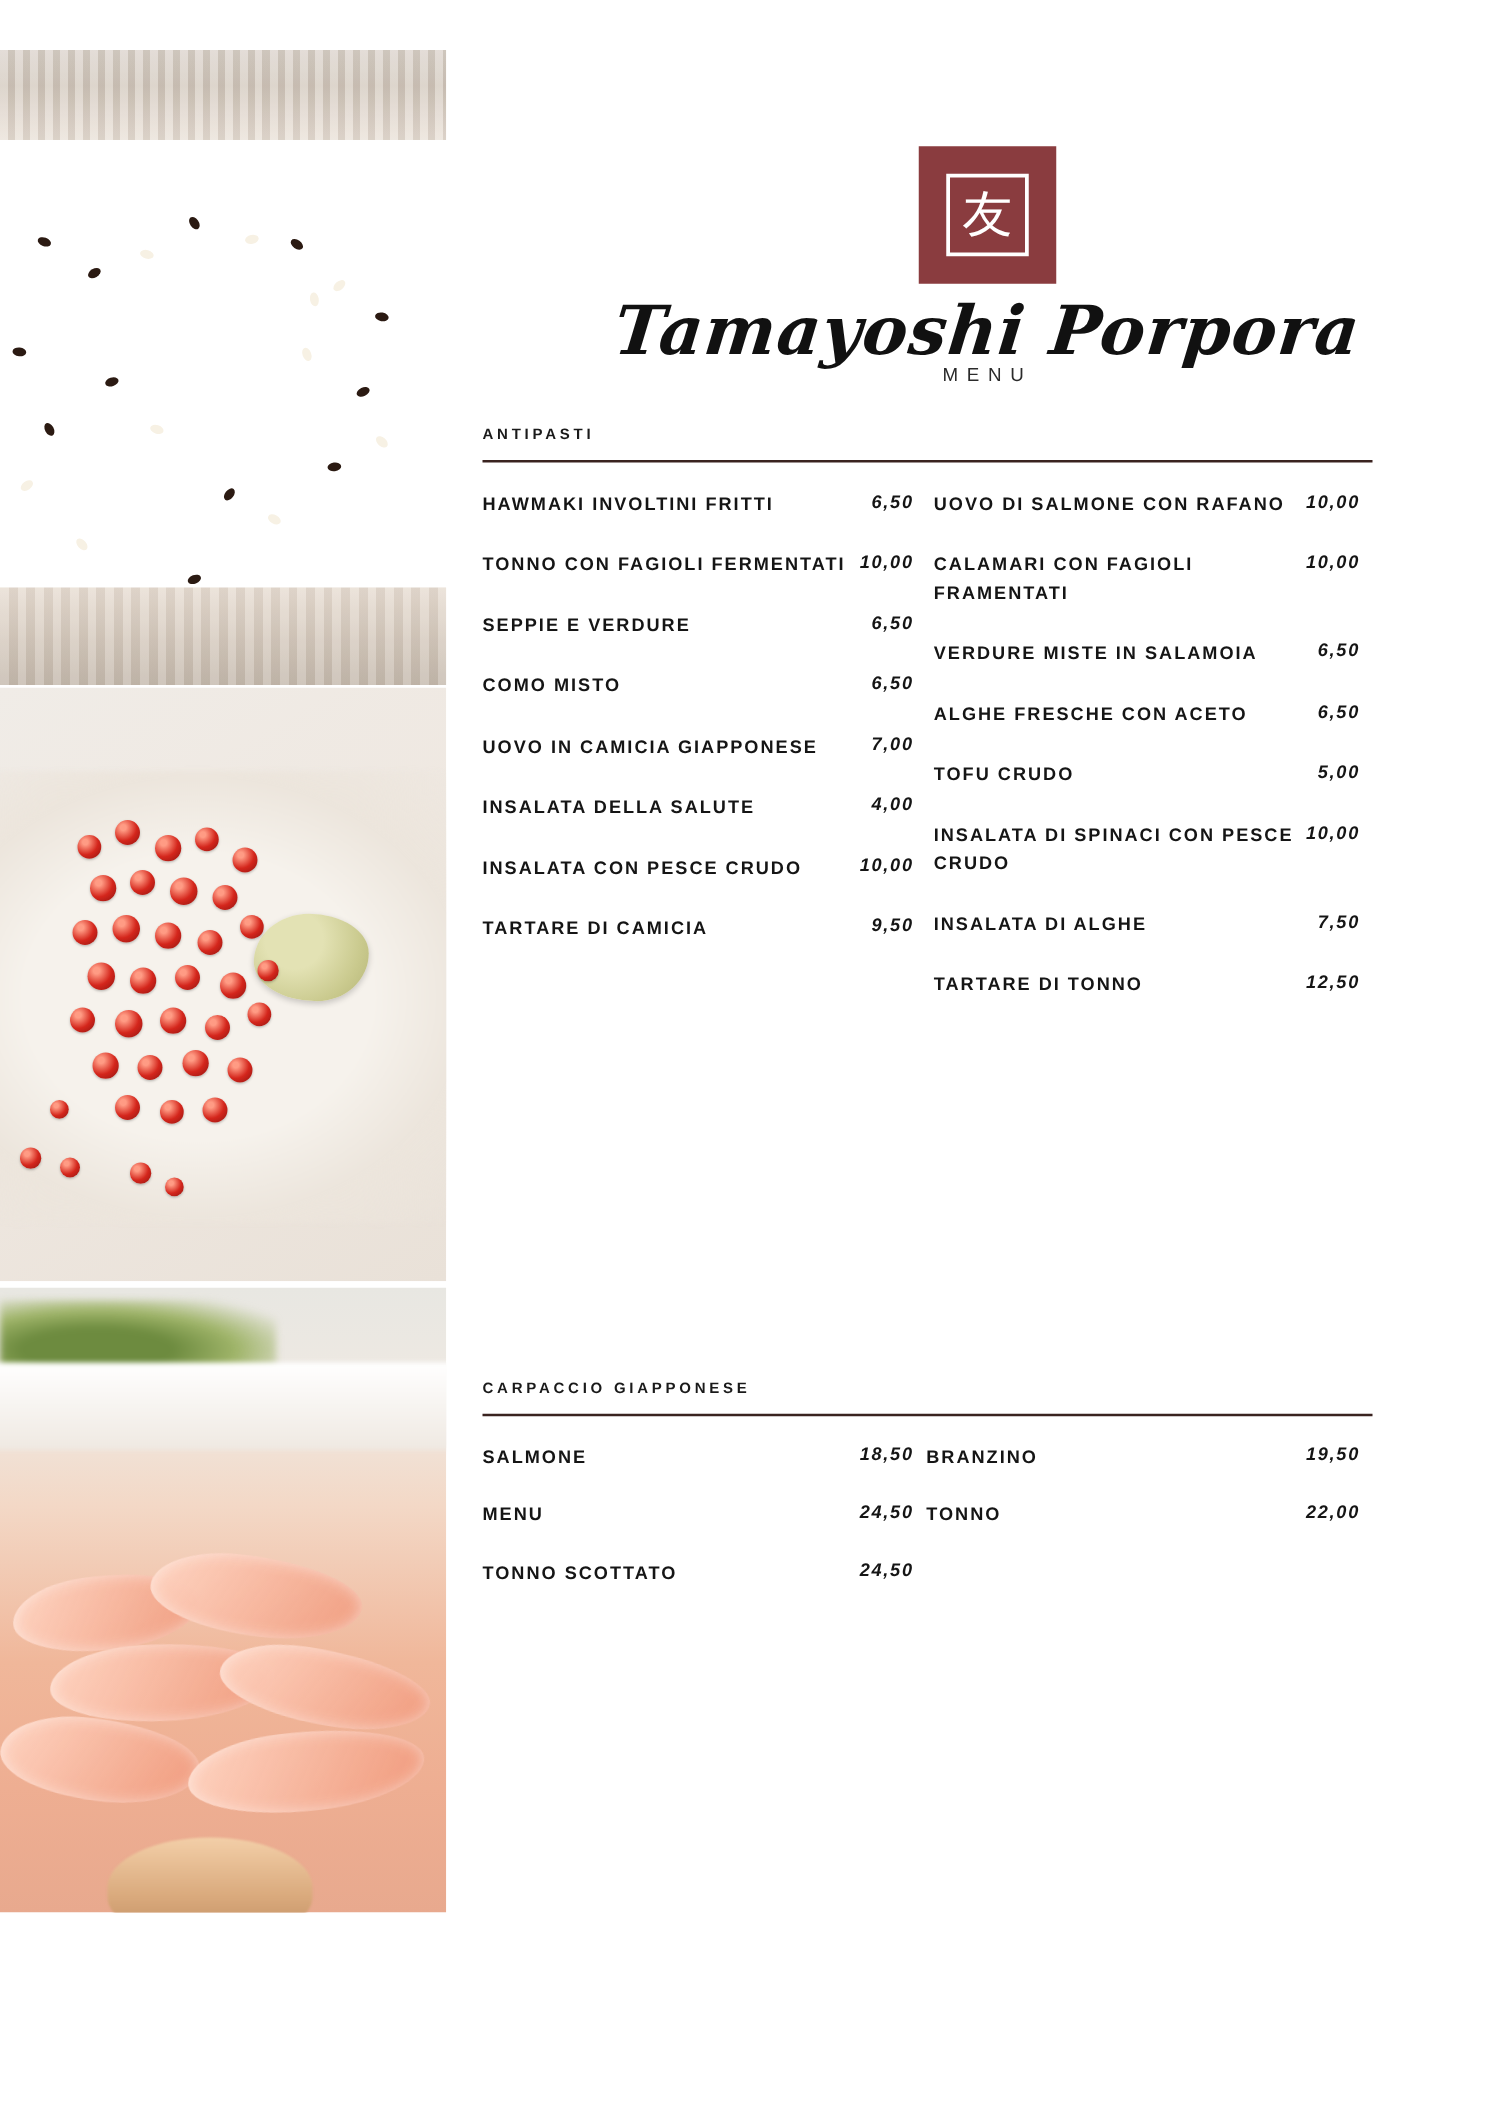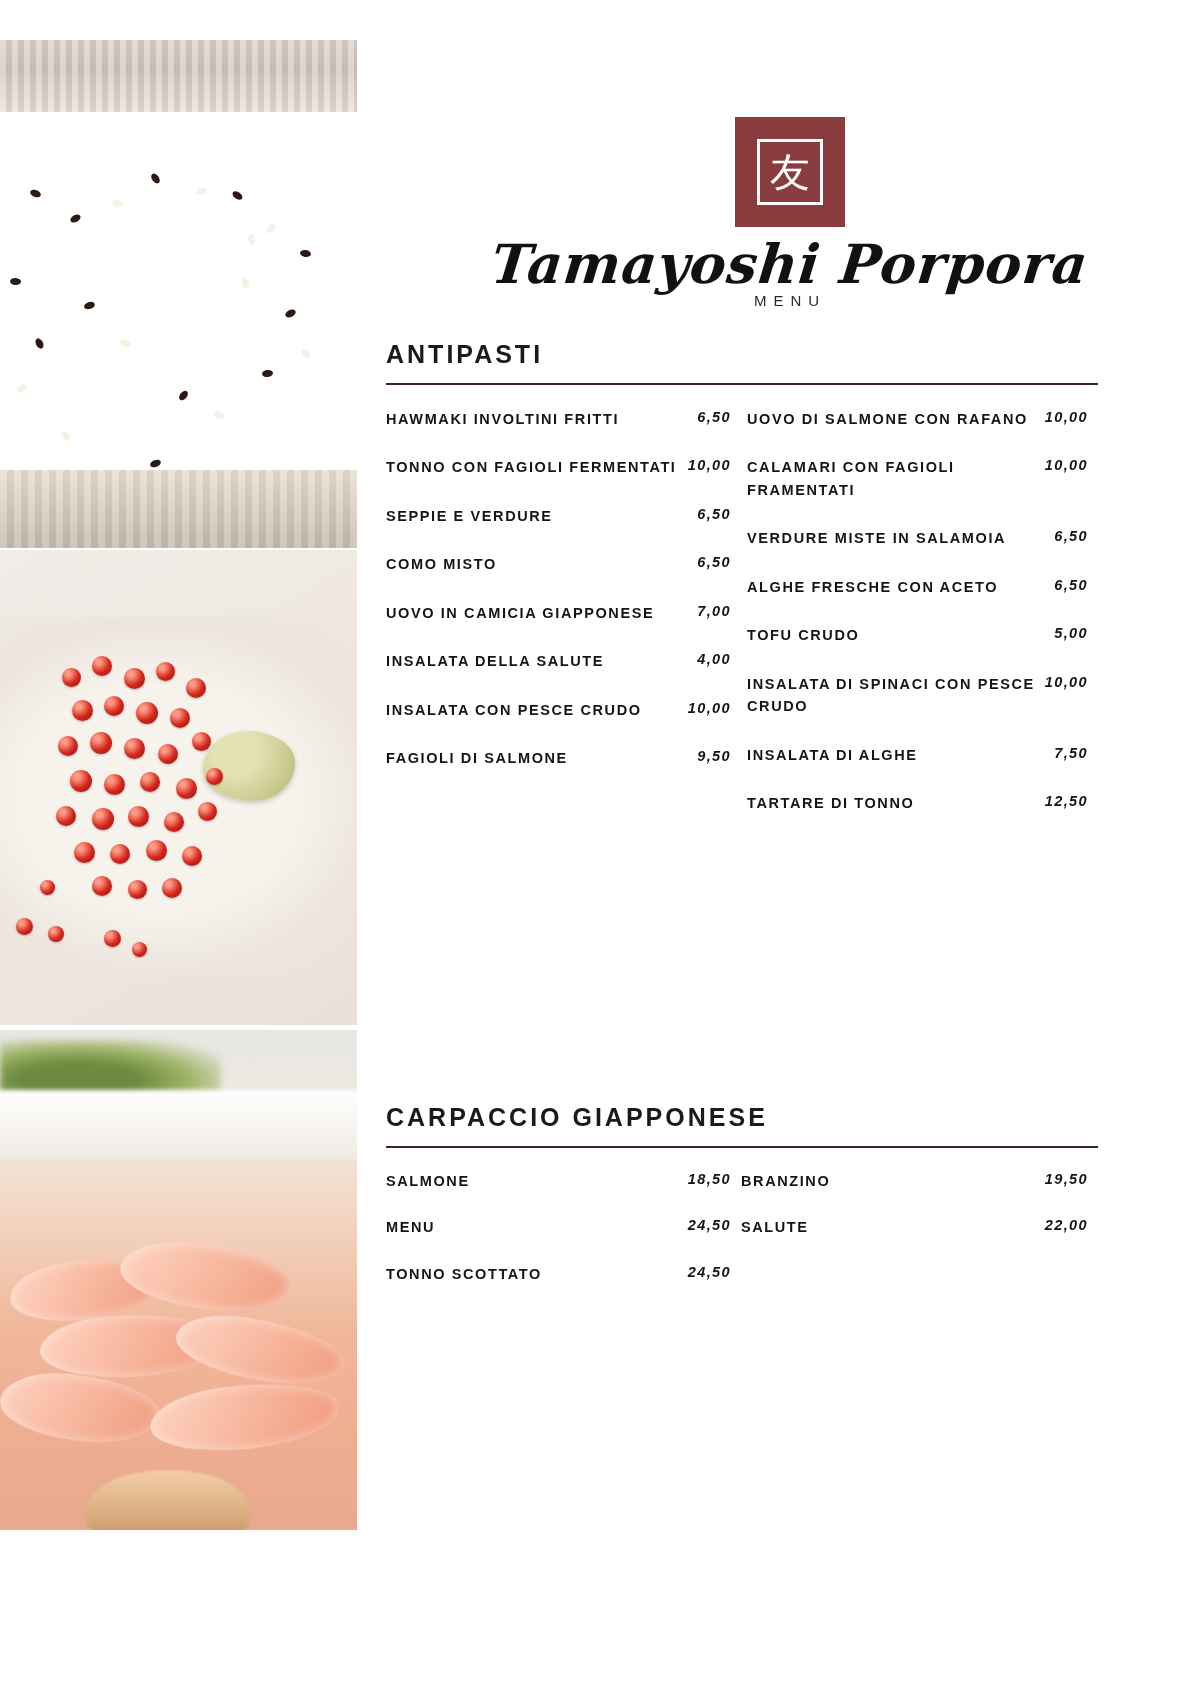--- a/index.html
+++ b/index.html
@@ -170,21 +170,21 @@
     letter-spacing: 7px;
     color: #2b2b2b;
   }
 
   .section {
     position: absolute;
     left: 6px;
     width: 712px;
   }
   .section-title {
-    font-size: 25px;
+    font-size: 12px;
     font-weight: bold;
     letter-spacing: 3px;
     color: #1a1a1a;
     margin-bottom: 14px;
   }
   .rule {
     height: 2px;
     background: #3a2320;
     width: 712px;
     margin-bottom: 10px;
@@ -355,21 +355,21 @@
         </div>
         <div class="item">
           <span class="name">INSALATA DELLA SALUTE</span>
           <span class="price">4,00</span>
         </div>
         <div class="item">
           <span class="name">INSALATA CON PESCE CRUDO</span>
           <span class="price">10,00</span>
         </div>
         <div class="item">
-          <span class="name">FAGIOLI DI SALMONE</span>
+          <span class="name">TARTARE DI CAMICIA</span>
           <span class="price">9,50</span>
         </div>
       </div>
 
       <div class="col col-right">
         <div class="item">
           <span class="name">UOVO DI SALMONE CON RAFANO</span>
           <span class="price">10,00</span>
         </div>
         <div class="item">
@@ -424,21 +424,21 @@
           <span class="price">24,50</span>
         </div>
       </div>
 
       <div class="col col-right">
         <div class="item">
           <span class="name">BRANZINO</span>
           <span class="price">19,50</span>
         </div>
         <div class="item">
-          <span class="name">SALUTE</span>
+          <span class="name">TONNO</span>
           <span class="price">22,00</span>
         </div>
       </div>
 
     </div>
   </div>
 
 </div>
 
 </body></html>

